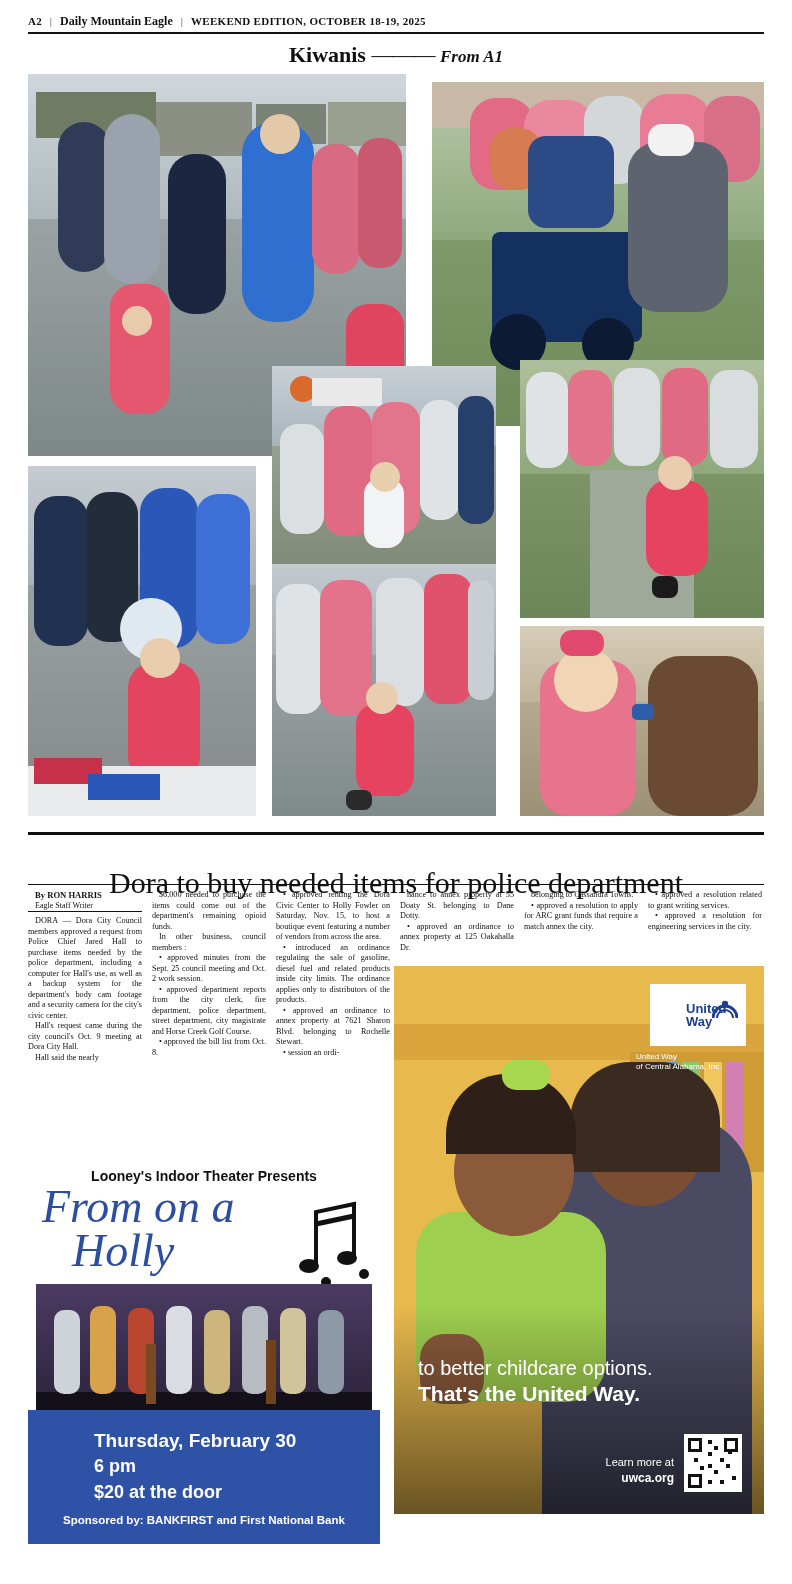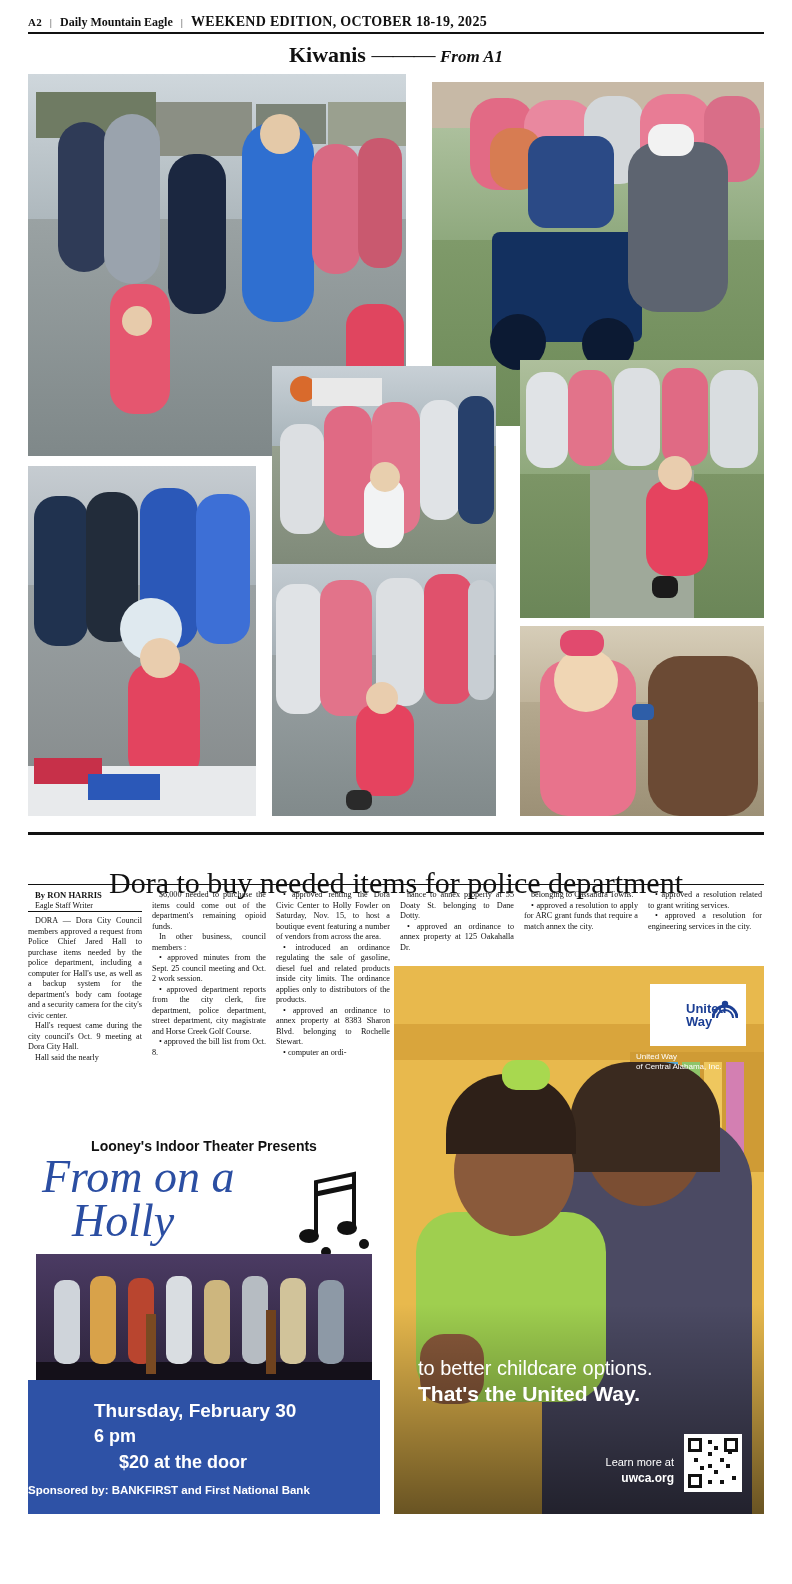--- a/index.html
+++ b/index.html
@@ -12,21 +12,21 @@
 
   
   .masthead{
     position:absolute;left:28px;top:14px;width:736px;
     display:flex;align-items:baseline;gap:8px;
     font-family:"Liberation Serif", serif;
   }
   .masthead .folio{font-size:11px;font-weight:bold;letter-spacing:.2px;}
   .masthead .sep{font-size:11px;color:#444;}
   .masthead .paper{font-size:12px;font-weight:bold;}
-  .masthead .edition{font-size:14px;font-weight:bold;letter-spacing:.3px;}
+  .masthead .edition{font-size:11px;font-weight:bold;letter-spacing:.3px;}
   .rule-top{position:absolute;left:28px;top:32px;width:736px;height:2px;background:#111;}
 
   
   .jumphead{
     position:absolute;left:28px;top:42px;width:736px;text-align:center;
     font-size:22px;font-weight:bold;
   }
   .jumphead .dash{font-weight:normal;letter-spacing:-1px;}
   .jumphead .from{font-style:italic;font-size:17px;font-weight:bold;}
 
@@ -51,21 +51,21 @@
   
   .story{position:absolute;left:28px;top:890px;width:736px;height:220px;
     display:flex;gap:10px;}
   .col{width:114px;font-size:8.2px;line-height:1.28;text-align:justify;}
   .col p{margin:0 0 0 0;text-indent:7px;}
   .byline{font-weight:bold;font-size:8.6px;margin:0 0 1px 0;text-indent:0;}
   .bytitle{font-size:8px;margin:0 0 5px 0;text-indent:0;}
   .byrule{height:1px;background:#111;margin:0 0 4px 0;width:100%;}
 
   
-  .ad-theater{position:absolute;left:28px;top:1118px;width:352px;height:396px;background:#ffffff;}
+  .ad-theater{position:absolute;left:28px;top:1148px;width:352px;height:396px;background:#ffffff;}
   .ad-uw{position:absolute;left:394px;top:966px;width:370px;height:548px;background:#e8b94d;overflow:hidden;}
 
   .uw-logo{position:absolute;right:18px;top:18px;width:96px;height:62px;background:#ffffff;
     display:flex;flex-direction:column;align-items:flex-start;justify-content:center;padding:6px 8px;box-sizing:border-box;}
   .uw-logo .uw-txt{font-family:"Liberation Sans",sans-serif;font-size:13px;font-weight:bold;color:#1c3f94;line-height:1.0;padding-left:28px;}
   .uw-sub{position:absolute;right:18px;top:86px;width:110px;color:#fff;font-family:"Liberation Sans",sans-serif;font-size:8px;line-height:1.25;text-align:left;}
   .uw-head{position:absolute;left:24px;bottom:108px;width:330px;color:#fff;font-family:"Liberation Sans",sans-serif;}
   .uw-head .l1{font-size:22px;font-weight:bold;letter-spacing:.5px;}
   .uw-head .l2{font-size:20px;font-weight:normal;}
   .uw-head .l3{font-size:21px;font-weight:bold;margin-top:2px;}
@@ -79,22 +79,22 @@
   .th-pres{position:absolute;left:0;top:20px;width:352px;text-align:center;
     font-family:"Liberation Sans",sans-serif;font-weight:bold;font-size:14px;color:#111;}
   .th-title1{position:absolute;left:14px;top:32px;width:300px;
     font-family:"Liberation Serif",serif;font-style:italic;font-size:46px;color:#2b4ea2;}
   .th-title2{position:absolute;left:44px;top:76px;width:300px;
     font-family:"Liberation Serif",serif;font-style:italic;font-size:46px;color:#2b4ea2;}
   .th-photo{position:absolute;left:8px;top:136px;width:336px;height:134px;background:#3a2f4f;overflow:hidden;}
   .th-blue{position:absolute;left:0;top:262px;width:352px;height:134px;background:#2e52a6;}
   .th-date{position:absolute;left:66px;top:282px;color:#fff;font-family:"Liberation Sans",sans-serif;font-weight:bold;font-size:19px;}
   .th-time{position:absolute;left:66px;top:308px;color:#fff;font-family:"Liberation Sans",sans-serif;font-weight:bold;font-size:18px;}
-  .th-price{position:absolute;left:66px;top:334px;color:#fff;font-family:"Liberation Sans",sans-serif;font-weight:bold;font-size:18px;margin-left:25px;}
-  .th-spon{position:absolute;left:0;top:366px;width:352px;text-align:left;color:#fff;
+  .th-price{position:absolute;left:66px;top:334px;color:#fff;font-family:"Liberation Sans",sans-serif;font-weight:bold;font-size:18px;}
+  .th-spon{position:absolute;left:0;top:366px;width:352px;text-align:center;color:#fff;
     font-family:"Liberation Sans",sans-serif;font-weight:bold;font-size:11.5px;}
 </style>
 </head>
 <body>
 
 <div class="page">
 
   <div class="masthead">
     <span class="folio">A2</span>
     <span class="sep">|</span>
@@ -234,22 +234,22 @@
     <div class="col">
       <p>$6,000 needed to purchase the items could come out of the department's remaining opioid funds.</p>
       <p>In other business, council members :</p>
       <p>• approved minutes from the Sept. 25 council meeting and Oct. 2 work session.</p>
       <p>• approved department reports from the city clerk, fire department, police department, street department, city magistrate and Horse Creek Golf Course.</p>
       <p>• approved the bill list from Oct. 8.</p>
     </div>
     <div class="col">
       <p>• approved renting the Dora Civic Center to Holly Fowler on Saturday, Nov. 15, to host a boutique event featuring a number of vendors from across the area.</p>
       <p>• introduced an ordinance regulating the sale of gasoline, diesel fuel and related products inside city limits. The ordinance applies only to distributors of the products.</p>
-      <p>• approved an ordinance to annex property at 8383 Sharon Blvd. belonging to Rochelle Stewart.</p>
-      <p>• computer an ordi-</p>
+      <p>• approved an ordinance to annex property at 7621 Sharon Blvd. belonging to Rochelle Stewart.</p>
+      <p>• session an ordi-</p>
     </div>
     <div class="col">
       <p>nance to annex property at 55 Doaty St. belonging to Dane Dotty.</p>
       <p>• approved an ordinance to annex property at 125 Oakahalla Dr.</p>
     </div>
     <div class="col">
       <p>belonging to Cassandra Towns.</p>
       <p>• approved a resolution to apply for ARC grant funds that require a match annex the city.</p>
     </div>
     <div class="col">

